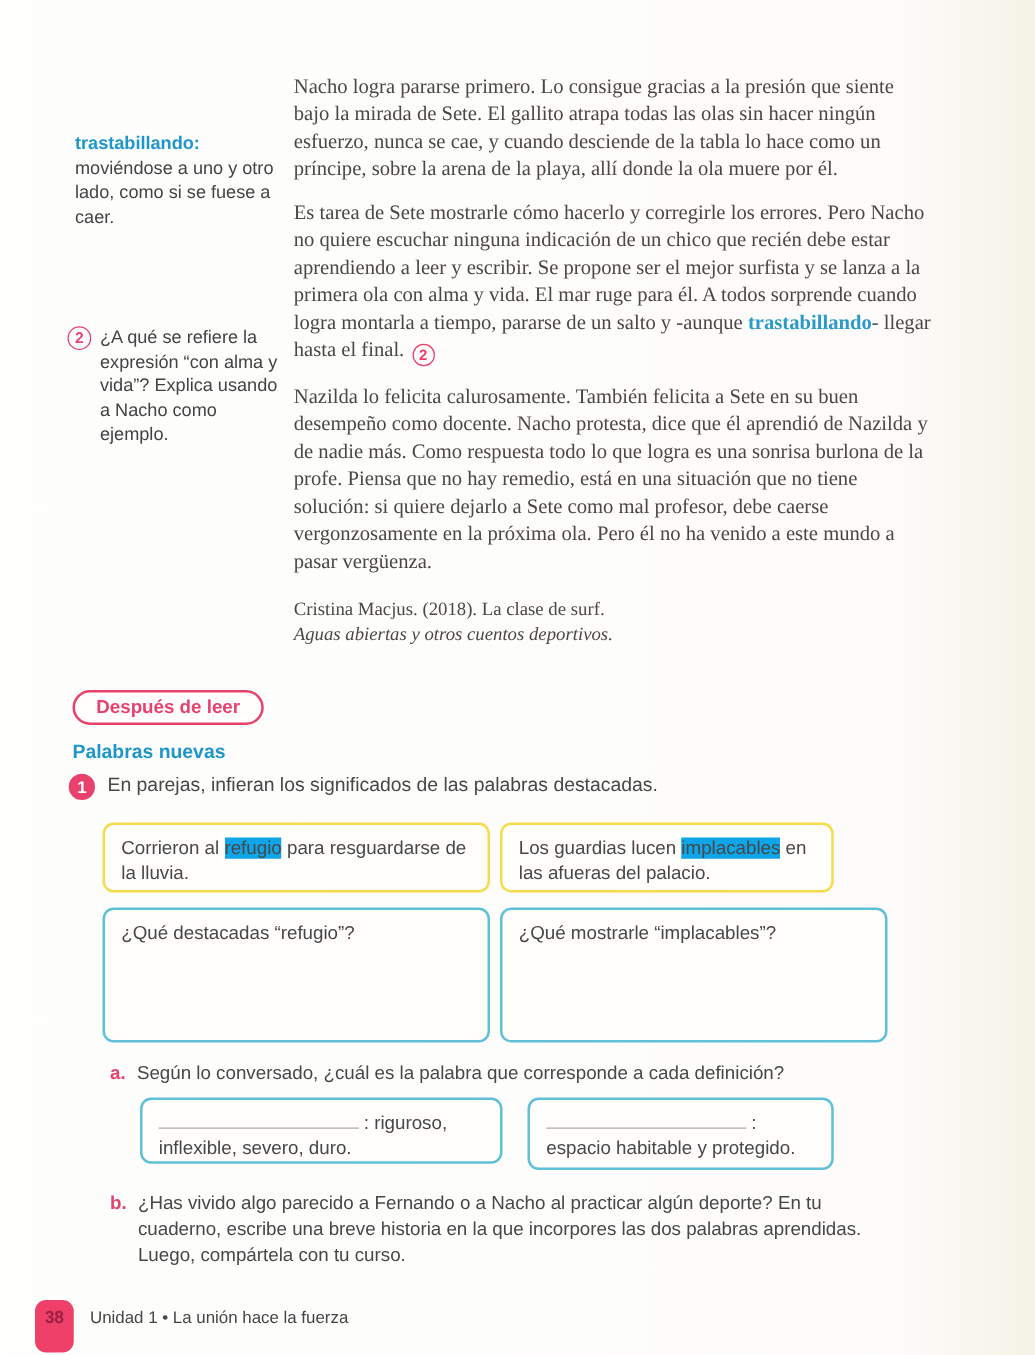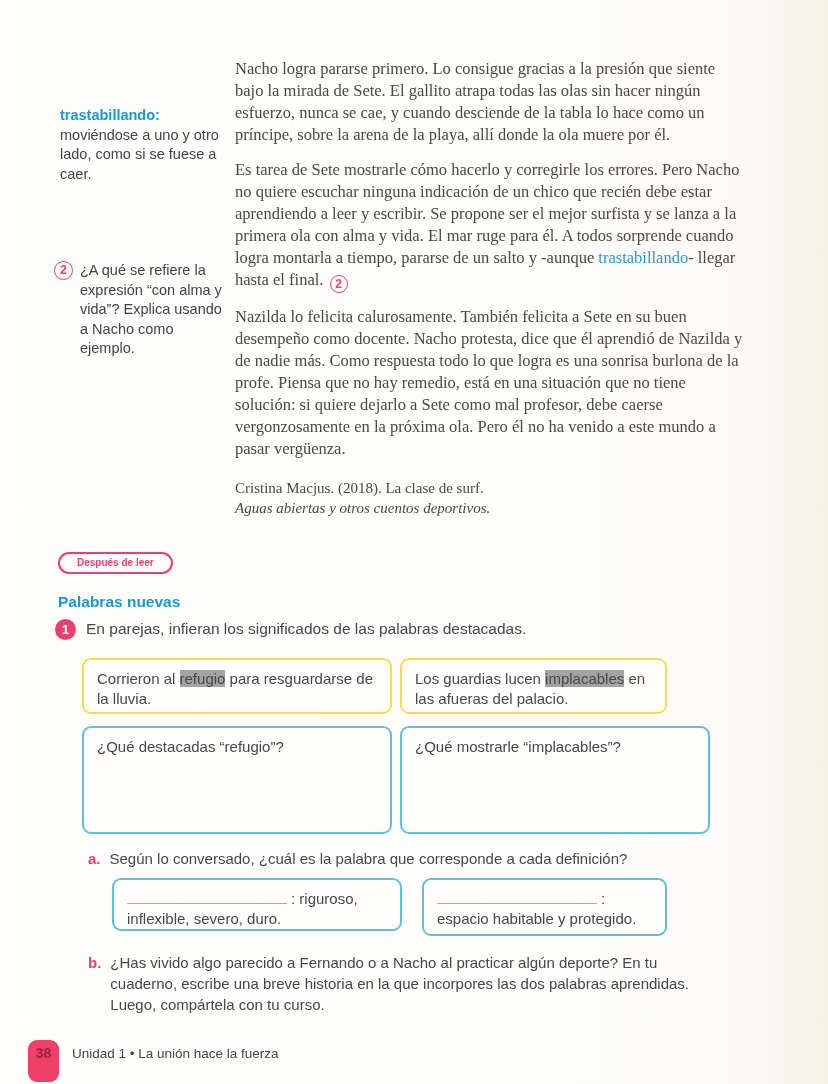--- a/index.html
+++ b/index.html
@@ -38,40 +38,40 @@
     background: transparent;
   }
 
   
   .text-col {
     position: absolute; left: 235px; top: 58px; width: 512px;
     font-family: "Liberation Serif", serif;
     font-size: 16.5px; line-height: 22px; color: #4a4846;
   }
   .text-col p { margin-bottom: 13px; }
-  .keyword { color: #2a9bc7; font-weight: normal; }
+  .keyword { color: #2a9bc7; font-weight: bold; }
   .inline-marker {
     display: inline-flex; align-items: center; justify-content: center;
     width: 18px; height: 18px; border: 1.6px solid #e8416e; border-radius: 50%;
     color: #e8416e; font-weight: bold; font-size: 12px;
     font-family: "Liberation Sans", sans-serif;
     vertical-align: -3px; margin-left: 2px;
   }
   .attribution {
     margin-top: 18px;
     font-size: 15px; line-height: 20px; color: #4a4846;
   }
   .attribution .italic { font-style: italic; }
 
   
   .pill-badge {
     position: absolute; left: 58px; top: 552px;
     border: 2px solid #e8416e; border-radius: 16px;
     padding: 3px 17px 4px 17px;
-    color: #e8416e; font-weight: bold; font-size: 10px;
+    color: #e8416e; font-weight: bold; font-size: 15px;
     background: #fffefd;
   }
   .blue-heading {
     position: absolute; left: 58px; top: 593px;
     color: #1d96cc; font-weight: bold; font-size: 15.5px;
   }
   .item1-row {
     position: absolute; left: 55px; top: 620px; width: 660px;
     display: flex; align-items: flex-start; gap: 10px;
     font-size: 15.5px; color: #474747;
@@ -86,21 +86,21 @@
 
   .abox {
     position: absolute;
     border-radius: 9px;
     padding: 9px 13px;
     font-size: 15px; line-height: 20px; color: #474747;
     background: #fffefd;
   }
   .yellow { border: 2px solid #f6dc4a; }
   .blue { border: 2px solid #5fc0d8; }
-  .hl { background: #a3a3a3; }
+  .hl { background: #0ea5e9; }
 
   .ex1 { left: 82px;  top: 658px; width: 310px; height: 56px; }
   .ex2 { left: 400px; top: 658px; width: 267px; height: 56px; }
   .q1  { left: 82px;  top: 726px; width: 310px; height: 108px; }
   .q2  { left: 400px; top: 726px; width: 310px; height: 108px; }
 
   .letter-row {
     position: absolute; left: 88px; width: 632px;
     display: flex; align-items: flex-start; gap: 9px;
     font-size: 15px; line-height: 21px; color: #474747;

